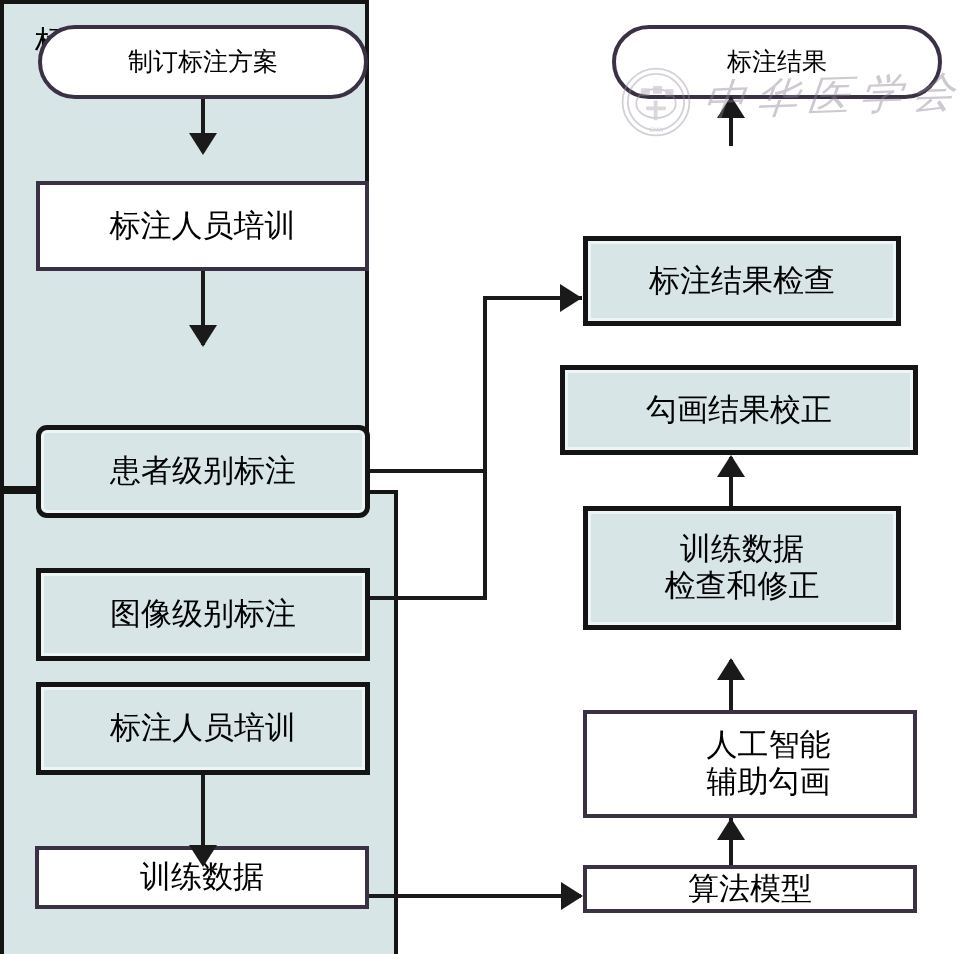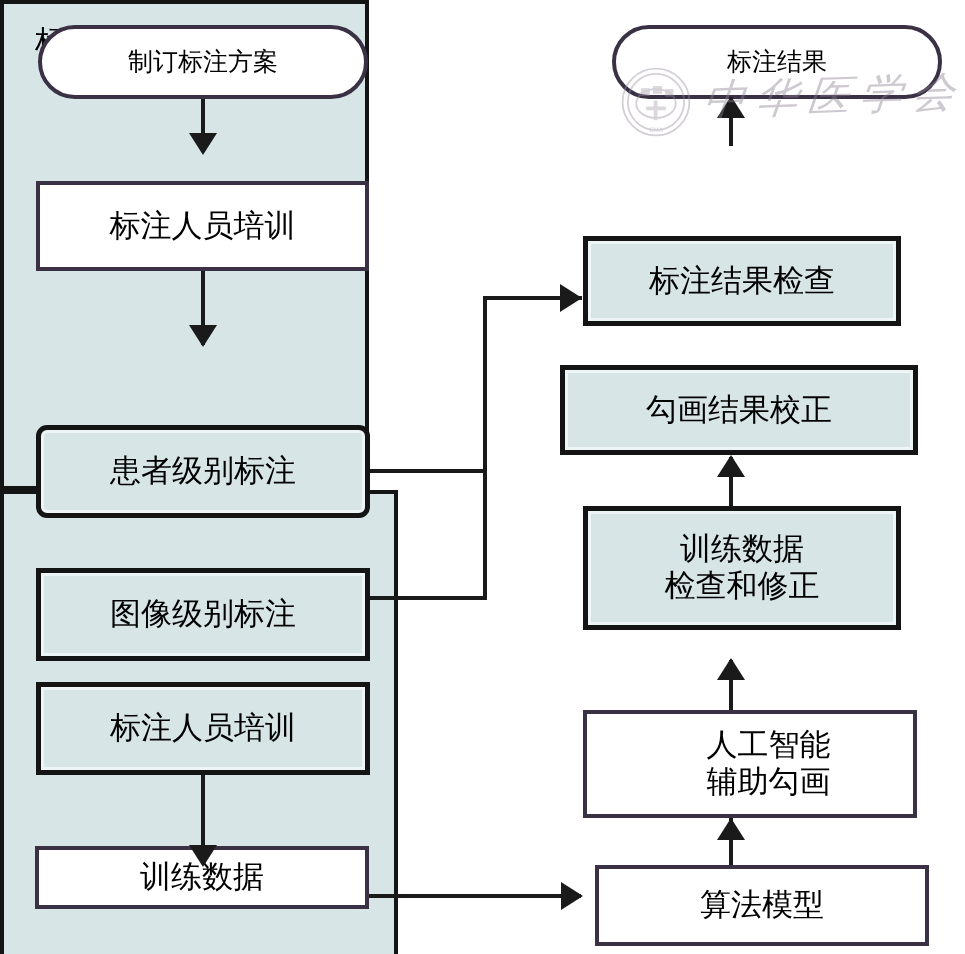--- a/index.html
+++ b/index.html
@@ -167,21 +167,21 @@
   <div class="arrow right" style="left:560px; top:284px;"></div>
 
   <div class="line v" style="left:201px; top:775px; width:4px; height:90px;"></div>
   <div class="arrow down" style="left:189px; top:845px;"></div>
 
   <div class="node process" style="left:35px; top:846px; width:334px; height:63px;">训练数据</div>
 
   <div class="line h" style="left:369px; top:894px; width:212px; height:4px;"></div>
   <div class="arrow right" style="left:561px; top:882px;"></div>
 
-  <div class="node process" style="left:583px; top:865px; width:334px; height:81px;margin-left:12px;">算法模型</div>
+  <div class="node process" style="left:583px; top:865px; width:334px; height:48px;">算法模型</div>
 
   <div class="line v" style="left:729px; top:818px; width:4px; height:50px;"></div>
   <div class="arrow up" style="left:717px; top:818px;"></div>
 
   <div class="node process" style="left:583px; top:710px; width:334px; height:108px;padding-left:37px;">人工智能
 辅助勾画</div>
 
   <div class="line v" style="left:729px; top:660px; width:4px; height:52px;"></div>
   <div class="arrow up" style="left:717px; top:658px;"></div>
 

